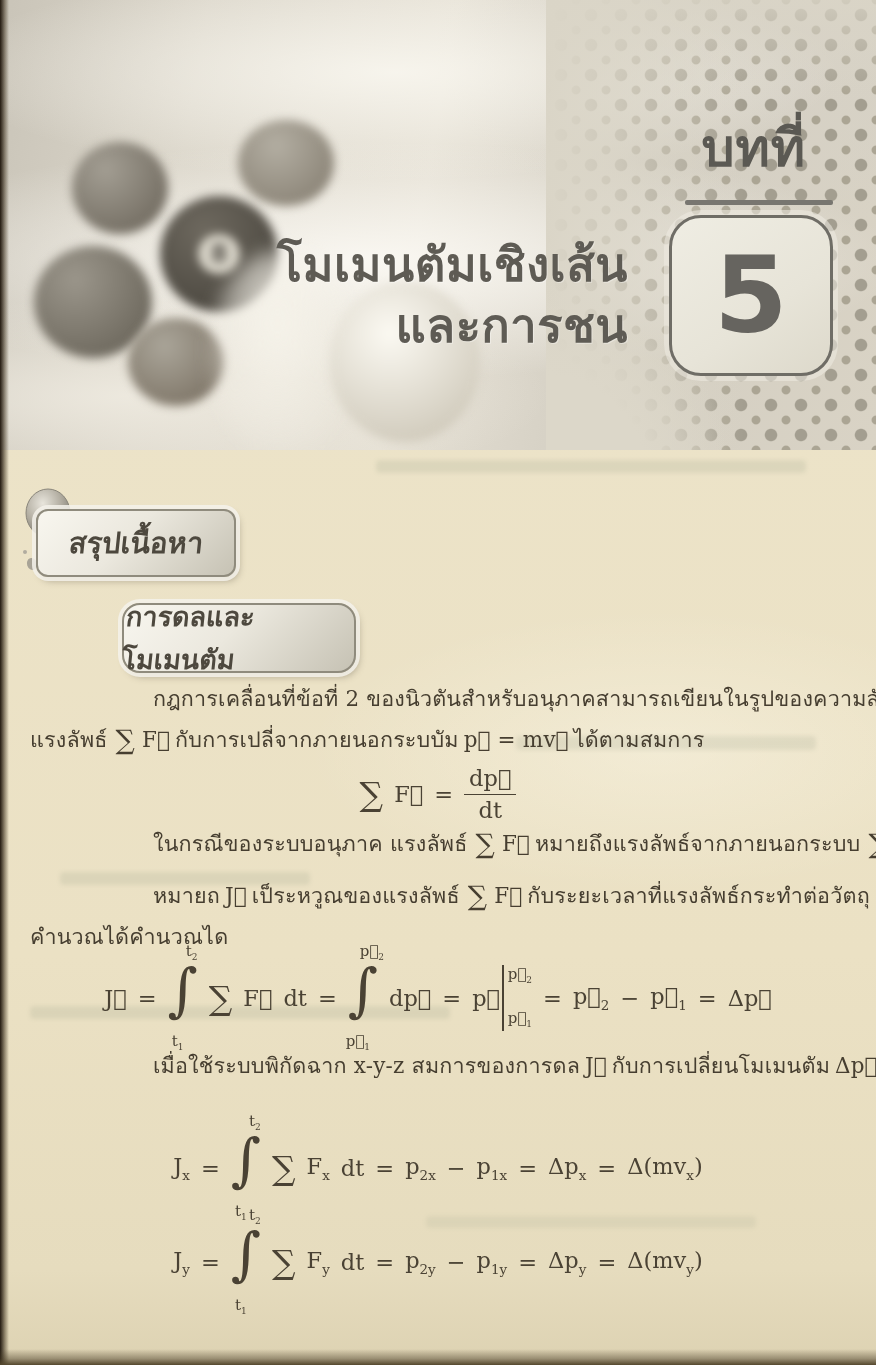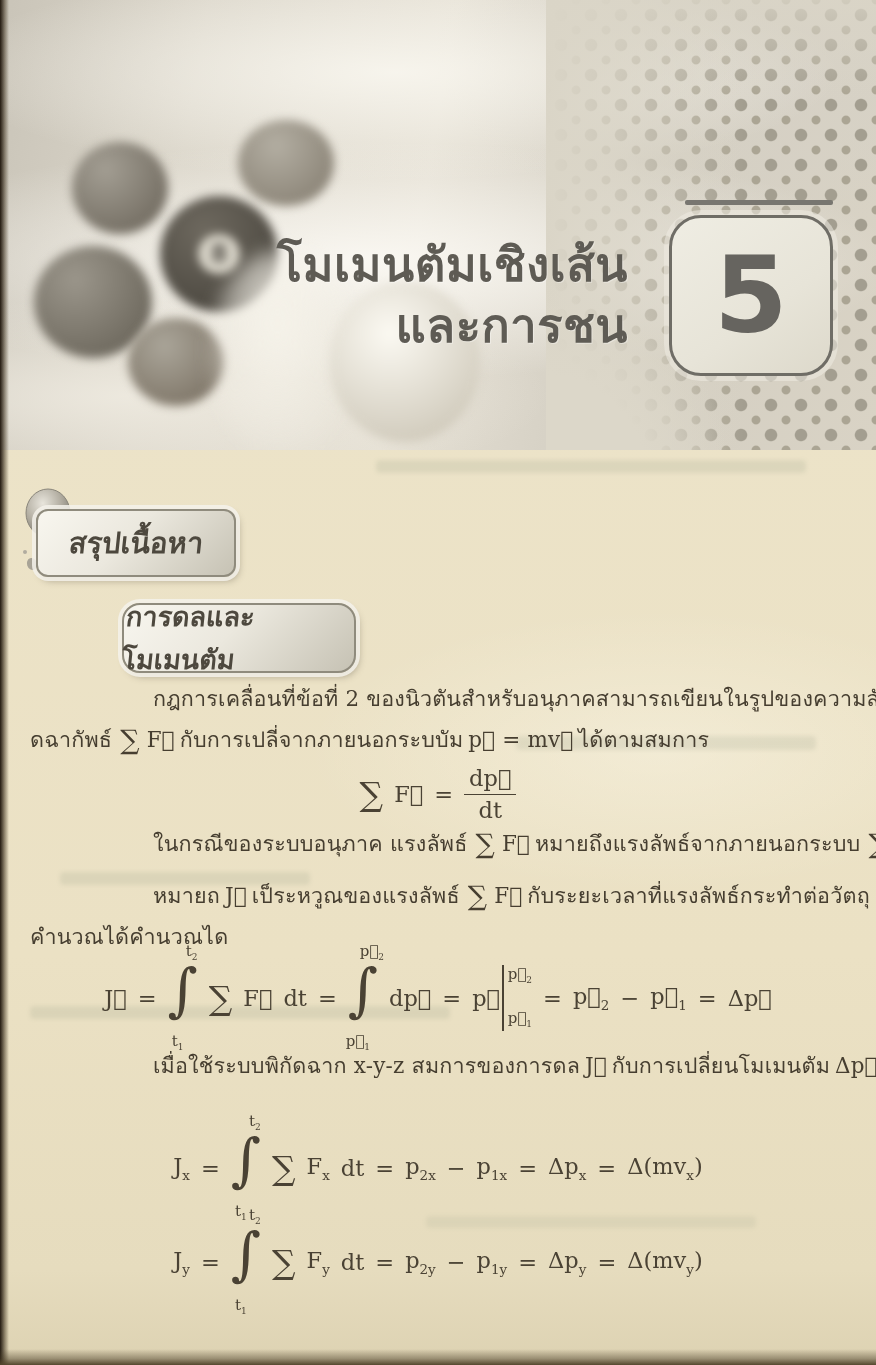--- a/index.html
+++ b/index.html
@@ -125,20 +125,21 @@
     <div class="ball b2"></div>
     <div class="ball eightball">
       <span class="dot8">8</span>
     </div>
     <div class="ball b3"></div>
     <div class="pin"></div>
     <div class="sphere"></div>
     <div class="dots"></div>
     <div class="dots-fade"></div>
 
+    <div class="chapter-label">บทที่</div>
     <div class="chapter-rule"></div>
     <div class="chapter-box">
       <span class="chapter-number">5</span>
     </div>
     <div class="title-block">
       <div>โมเมนตัมเชิงเส้น</div>
       <div>และการชน</div>
     </div>
   </div>
 
@@ -167,21 +168,21 @@
   </div>
 
   <div class="badge section-badge">
     <span class="skew">การดลและโมเมนตัม</span>
   </div>
 
   <div class="bodyline indent" style="top:681px">
     <span>กฎการเคลื่อนที่ข้อที่ 2 ของนิวตันสำหรับอนุภาคสามารถเขียนในรูปของความสัมพันธ์ระหว่าง</span>
   </div>
   <div class="bodyline" style="top:722px">
-    <span>ดฉากัพธ์</span><span class="sum-inline">∑</span><span class="mvar">F⃗</span><span>กับการเปลี่จากภายนอกระบบัม</span><span class="mvar">p⃗ = mv⃗</span><span>ได้ตามสมการ</span>
+    <span>แรงลัพธ์</span><span class="sum-inline">∑</span><span class="mvar">F⃗</span><span>กับการเปลี่จากภายนอกระบบัม</span><span class="mvar">p⃗ = mv⃗</span><span>ได้ตามสมการ</span>
   </div>
 
   <div class="eqrow" style="top:758px;height:72px">
     <span class="sum">∑</span>
     <span>F⃗</span>
     <span>=</span>
     <span class="frac">
       <span class="num">dp⃗</span>
       <span class="den">dt</span>
     </span>

